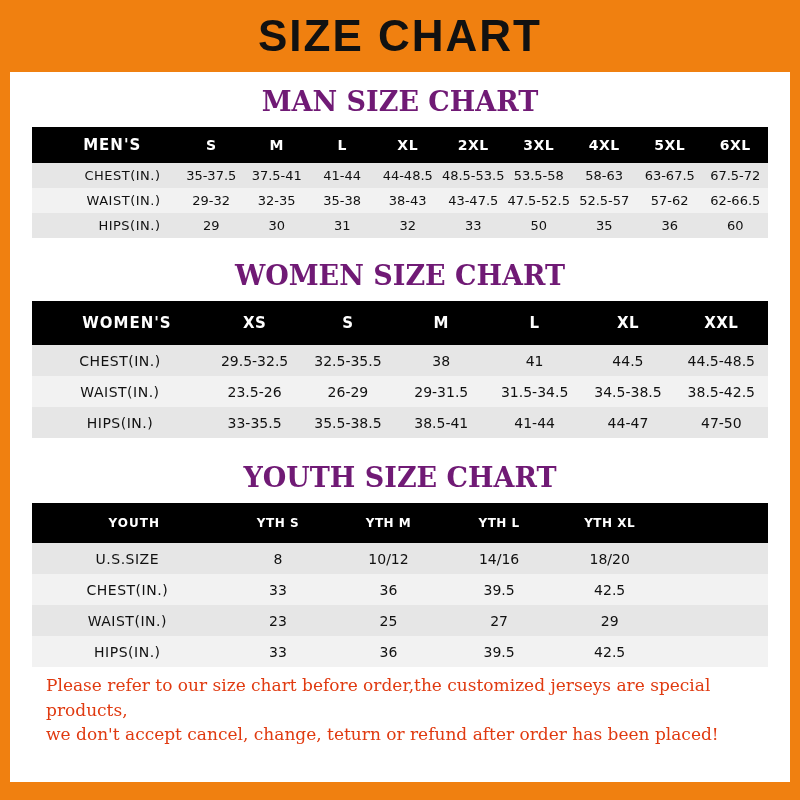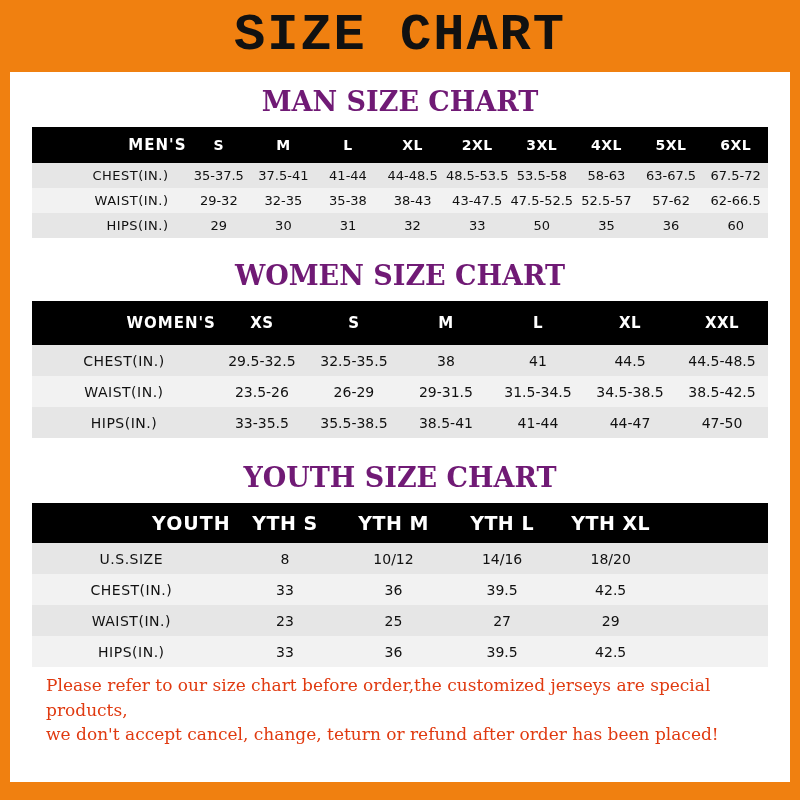--- a/index.html
+++ b/index.html
@@ -23,23 +23,23 @@
     background: #ffffff;
   }
   .banner {
     background: #f08010;
     height: 72px;
     display: flex;
     align-items: center;
     justify-content: center;
   }
   .banner-title {
-    font-family: Liberation Mono, monospace;
+    font-family: Liberation Sans, sans-serif;
     font-weight: bold;
-    font-size: 52px;
+    font-size: 44px;
     letter-spacing: 2px;
     color: #111111;
     line-height: 1;
   }
   .content {
     padding: 0 22px;
   }
   .section-title {
     text-align: center;
     font-family: "DejaVu Serif", serif;
@@ -65,43 +65,43 @@
   }
   table.size-table thead th {
     background: #000000;
     color: #ffffff;
     font-size: 14px;
     font-weight: bold;
     height: 36px;
     letter-spacing: 0.5px;
   }
   table.size-table thead th.rowhead {
-    text-align: right;
-    padding-left: 22px;
+    text-align: center;
+    padding-left: 14px;
     font-size: 15px;
     letter-spacing: 1px;
   }
   table.size-table tbody td {
     font-size: 13px;
     color: #111111;
     height: 25px;
   }
   table.size-table tbody tr.odd td { background: #e6e6e6; }
   table.size-table tbody tr.even td { background: #f2f2f2; }
   table.size-table tbody td.rowhead {
     text-align: right;
     padding-right: 18px;
     font-size: 13px;
     letter-spacing: 0.5px;
   }
   
   .sec-women table.size-table thead th { height: 44px; font-size: 15px; }
   .sec-women table.size-table tbody td { height: 31px; font-size: 14px; }
   .sec-women table.size-table tbody td.rowhead { text-align: center; padding-right: 0; }
-  .sec-youth table.size-table thead th { height: 40px; font-size: 19px; }
+  .sec-youth table.size-table thead th { height: 40px; font-size: 12px; }
   .sec-youth table.size-table tbody td { height: 31px; font-size: 14px; }
   .sec-youth table.size-table tbody td.rowhead { text-align: center; padding-right: 0; }
 
   .footer-note {
     margin: 6px 14px 0 14px;
     color: #e03a10;
     font-family: "DejaVu Serif", serif;
     font-size: 17px;
     line-height: 1.45;
     text-align: left;

